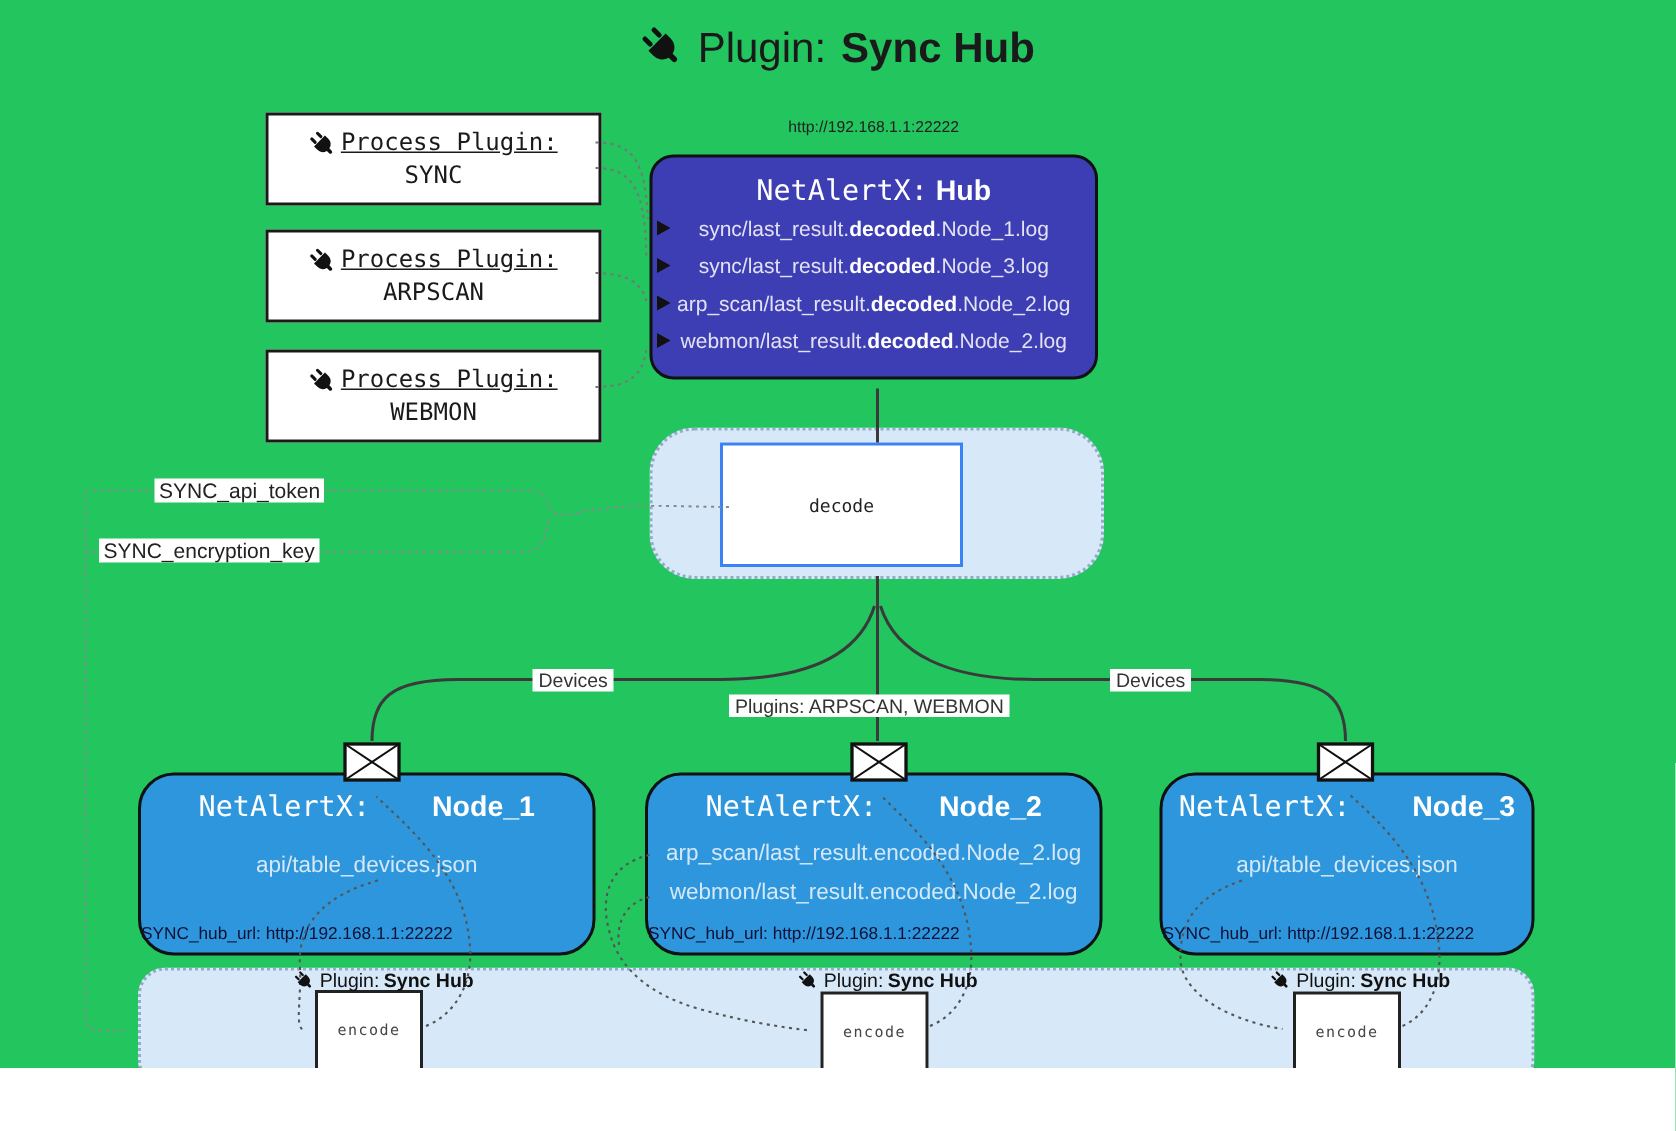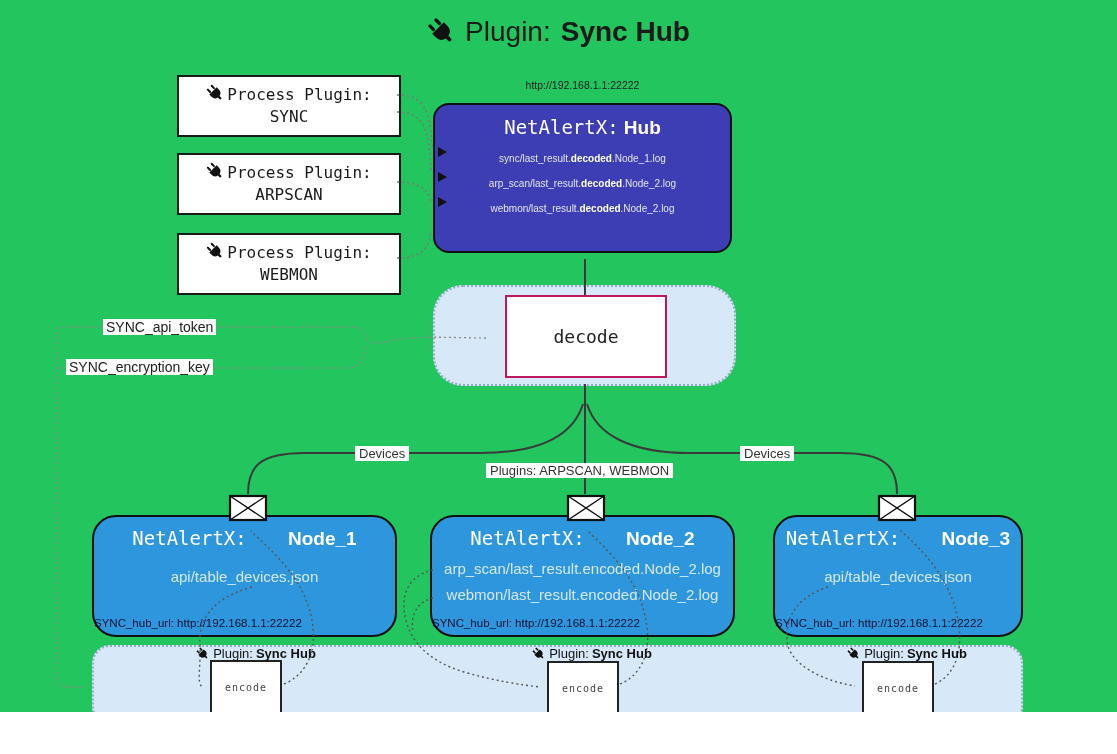--- a/index.html
+++ b/index.html
@@ -15,40 +15,40 @@
   
   .title{top:16px;left:0;width:100%;display:flex;justify-content:center;align-items:center;gap:8px;
          font-size:28px;color:#1a1a1a;z-index:2;}
   .title .name{font-weight:bold;margin-left:2px;}
   .plug{display:inline-block;transform:rotate(-45deg);}
 
   
   .ppbox{left:177px;width:220px;height:58px;background:#fff;border:2px solid #1a1a1a;z-index:2;
          display:flex;flex-direction:column;justify-content:center;align-items:center;
          font-size:16px;line-height:22px;}
-  .ppbox .l1{display:flex;align-items:flex-start;gap:2px;}
+  .ppbox .l1{display:flex;align-items:flex-end;gap:2px;text-decoration:underline;}
 
   
   .huburl{left:433px;top:79px;width:299px;text-align:center;font-size:10.5px;color:#222;z-index:2;}
   .hub{left:433px;top:103px;width:299px;height:150px;background:var(--hub-bg);
        border:2px solid #111;border-radius:16px;z-index:2;box-sizing:border-box;}
   .hub .htitle{margin-top:11px;text-align:center;font-size:19px;color:#fff;}
   .hub .htitle .name{font-weight:bold;}
-  .hublog{position:relative;height:25px;display:flex;align-items:flex-end;justify-content:center;
-          font-size:10px;color:#e2e2f4;white-space:nowrap;}
+  .hublog{position:relative;height:25px;display:flex;align-items:center;justify-content:center;
+          font-size:14px;color:#e2e2f4;white-space:nowrap;}
   .hublog b{color:#fff;}
   .tri{position:absolute;left:3px;top:50%;margin-top:-5px;width:0;height:0;
        border-left:9px solid #111;border-top:5px solid transparent;border-bottom:5px solid transparent;}
 
   
   .panel{background:var(--panel-bg);border:2px dotted var(--panel-border);box-sizing:border-box;z-index:1;}
   .decode-panel{left:433px;top:285px;width:303px;height:101px;border-radius:30px;}
-  .decode-box{left:505px;top:295px;width:162px;height:83px;background:#fff;border:2px solid #be185d;
+  .decode-box{left:480px;top:295px;width:162px;height:83px;background:#fff;border:2px solid #3b82f6;
               box-sizing:border-box;display:flex;align-items:center;justify-content:center;
-              font-size:18px;color:#222;z-index:3;}
+              font-size:12px;color:#222;z-index:3;}
 
   
   .cfg{font-size:14px;color:#222;background:#fff;padding:0 3px;z-index:6;}
 
   
   .edgelabel{font-size:13px;color:#333;background:#fff;padding:0 4px;z-index:6;white-space:nowrap;}
 
   
   .node{top:515px;height:122px;background:var(--node-bg);border:2px solid #111;border-radius:24px;
         z-index:2;box-sizing:border-box;text-align:center;}
@@ -141,20 +141,24 @@
     <div class="htitle">
       <span class="mono">NetAlertX:</span>
       <span class="name">Hub</span>
     </div>
     <div class="hublog">
         <span class="tri"></span>
         <span><span>sync/last_result.</span><b>decoded</b><span>.Node_1.log</span></span>
       </div>
     <div class="hublog">
         <span class="tri"></span>
+        <span><span>sync/last_result.</span><b>decoded</b><span>.Node_3.log</span></span>
+      </div>
+    <div class="hublog">
+        <span class="tri"></span>
         <span><span>arp_scan/last_result.</span><b>decoded</b><span>.Node_2.log</span></span>
       </div>
     <div class="hublog">
         <span class="tri"></span>
         <span><span>webmon/last_result.</span><b>decoded</b><span>.Node_2.log</span></span>
       </div>
   </div>
 
   <div class="abs panel decode-panel"></div>
   <div class="abs decode-box mono">decode</div>

